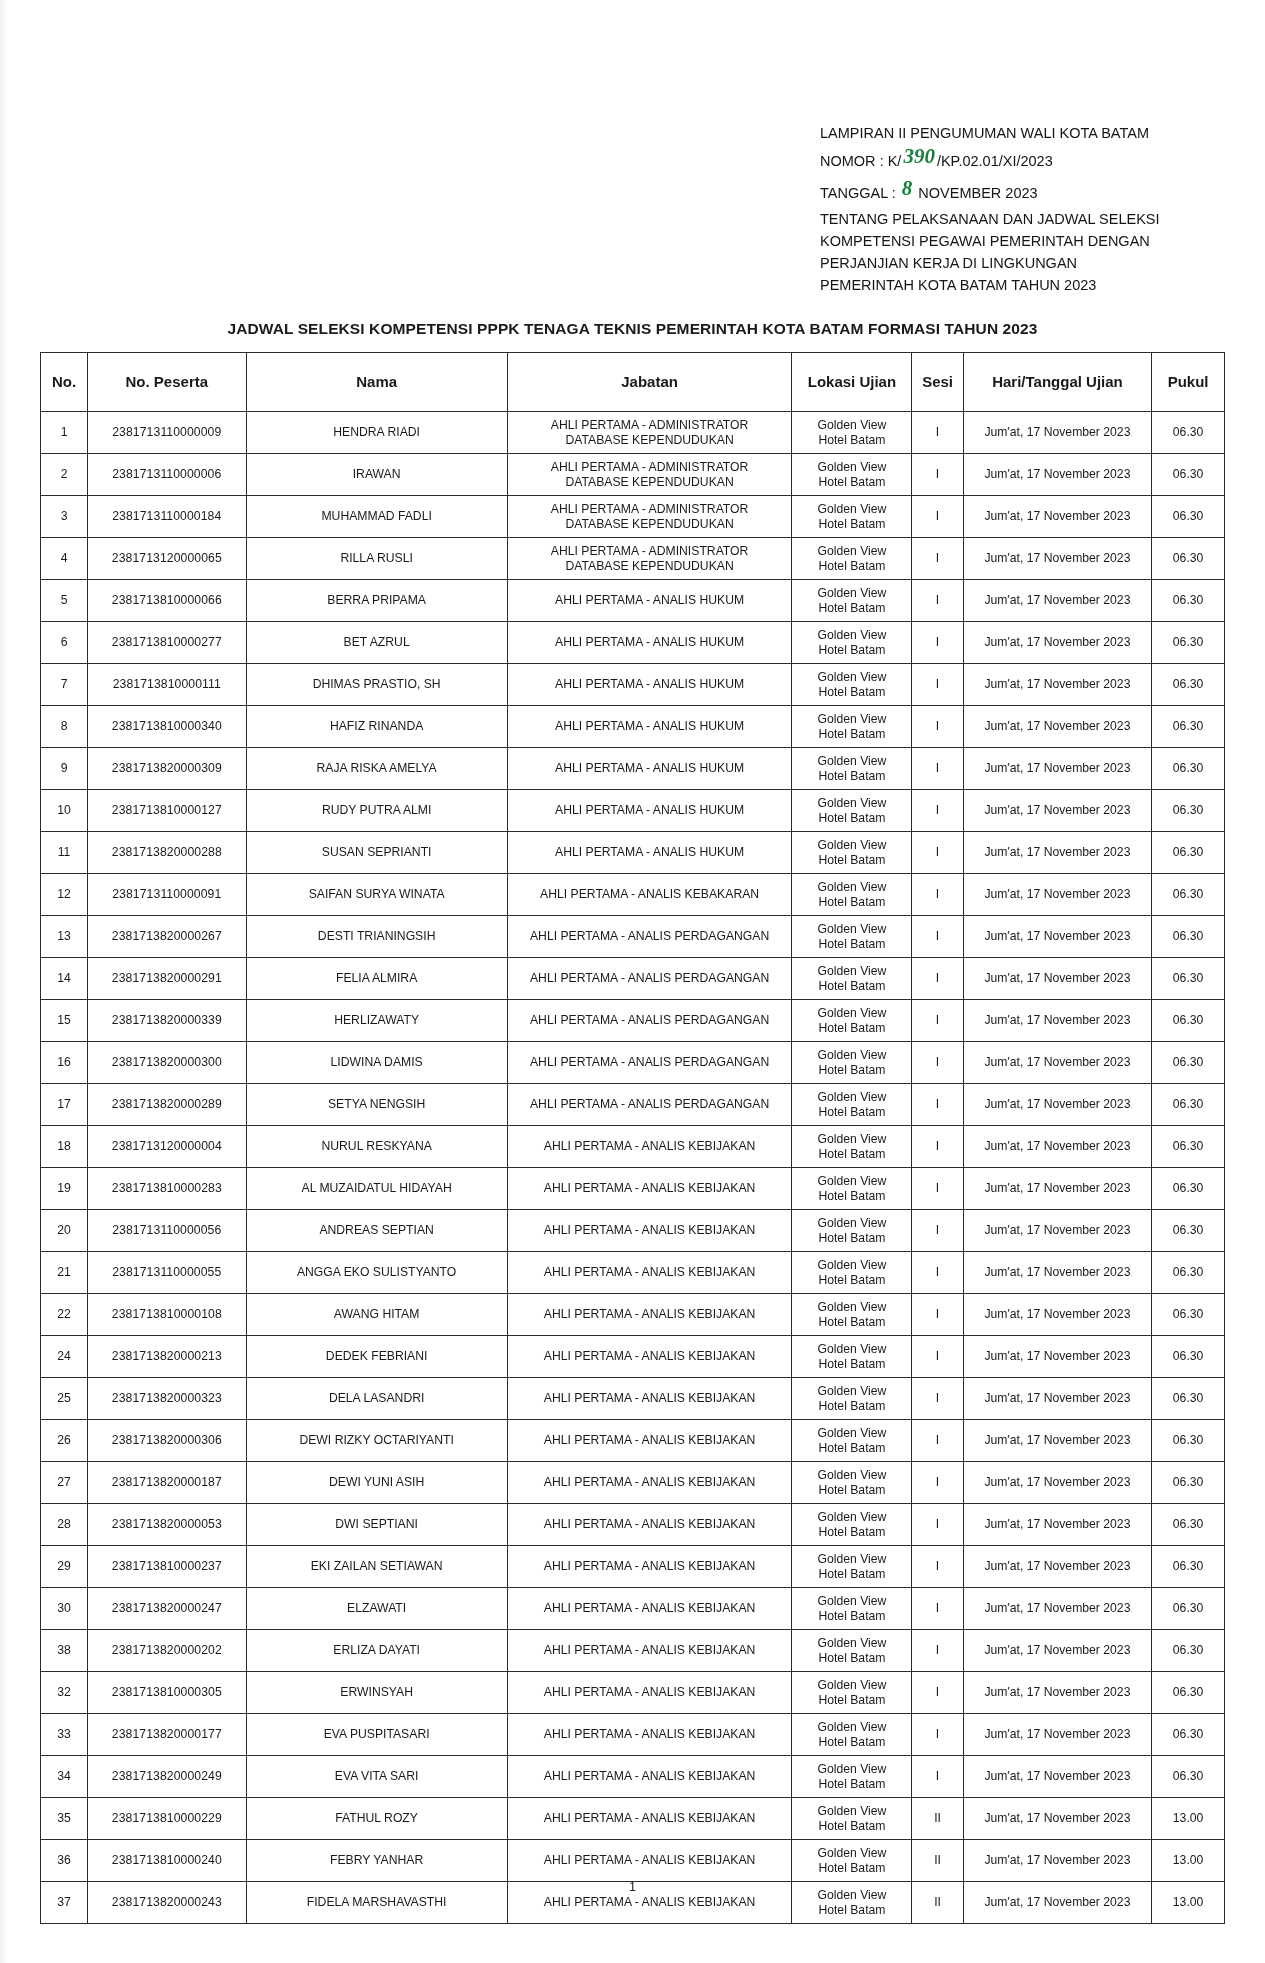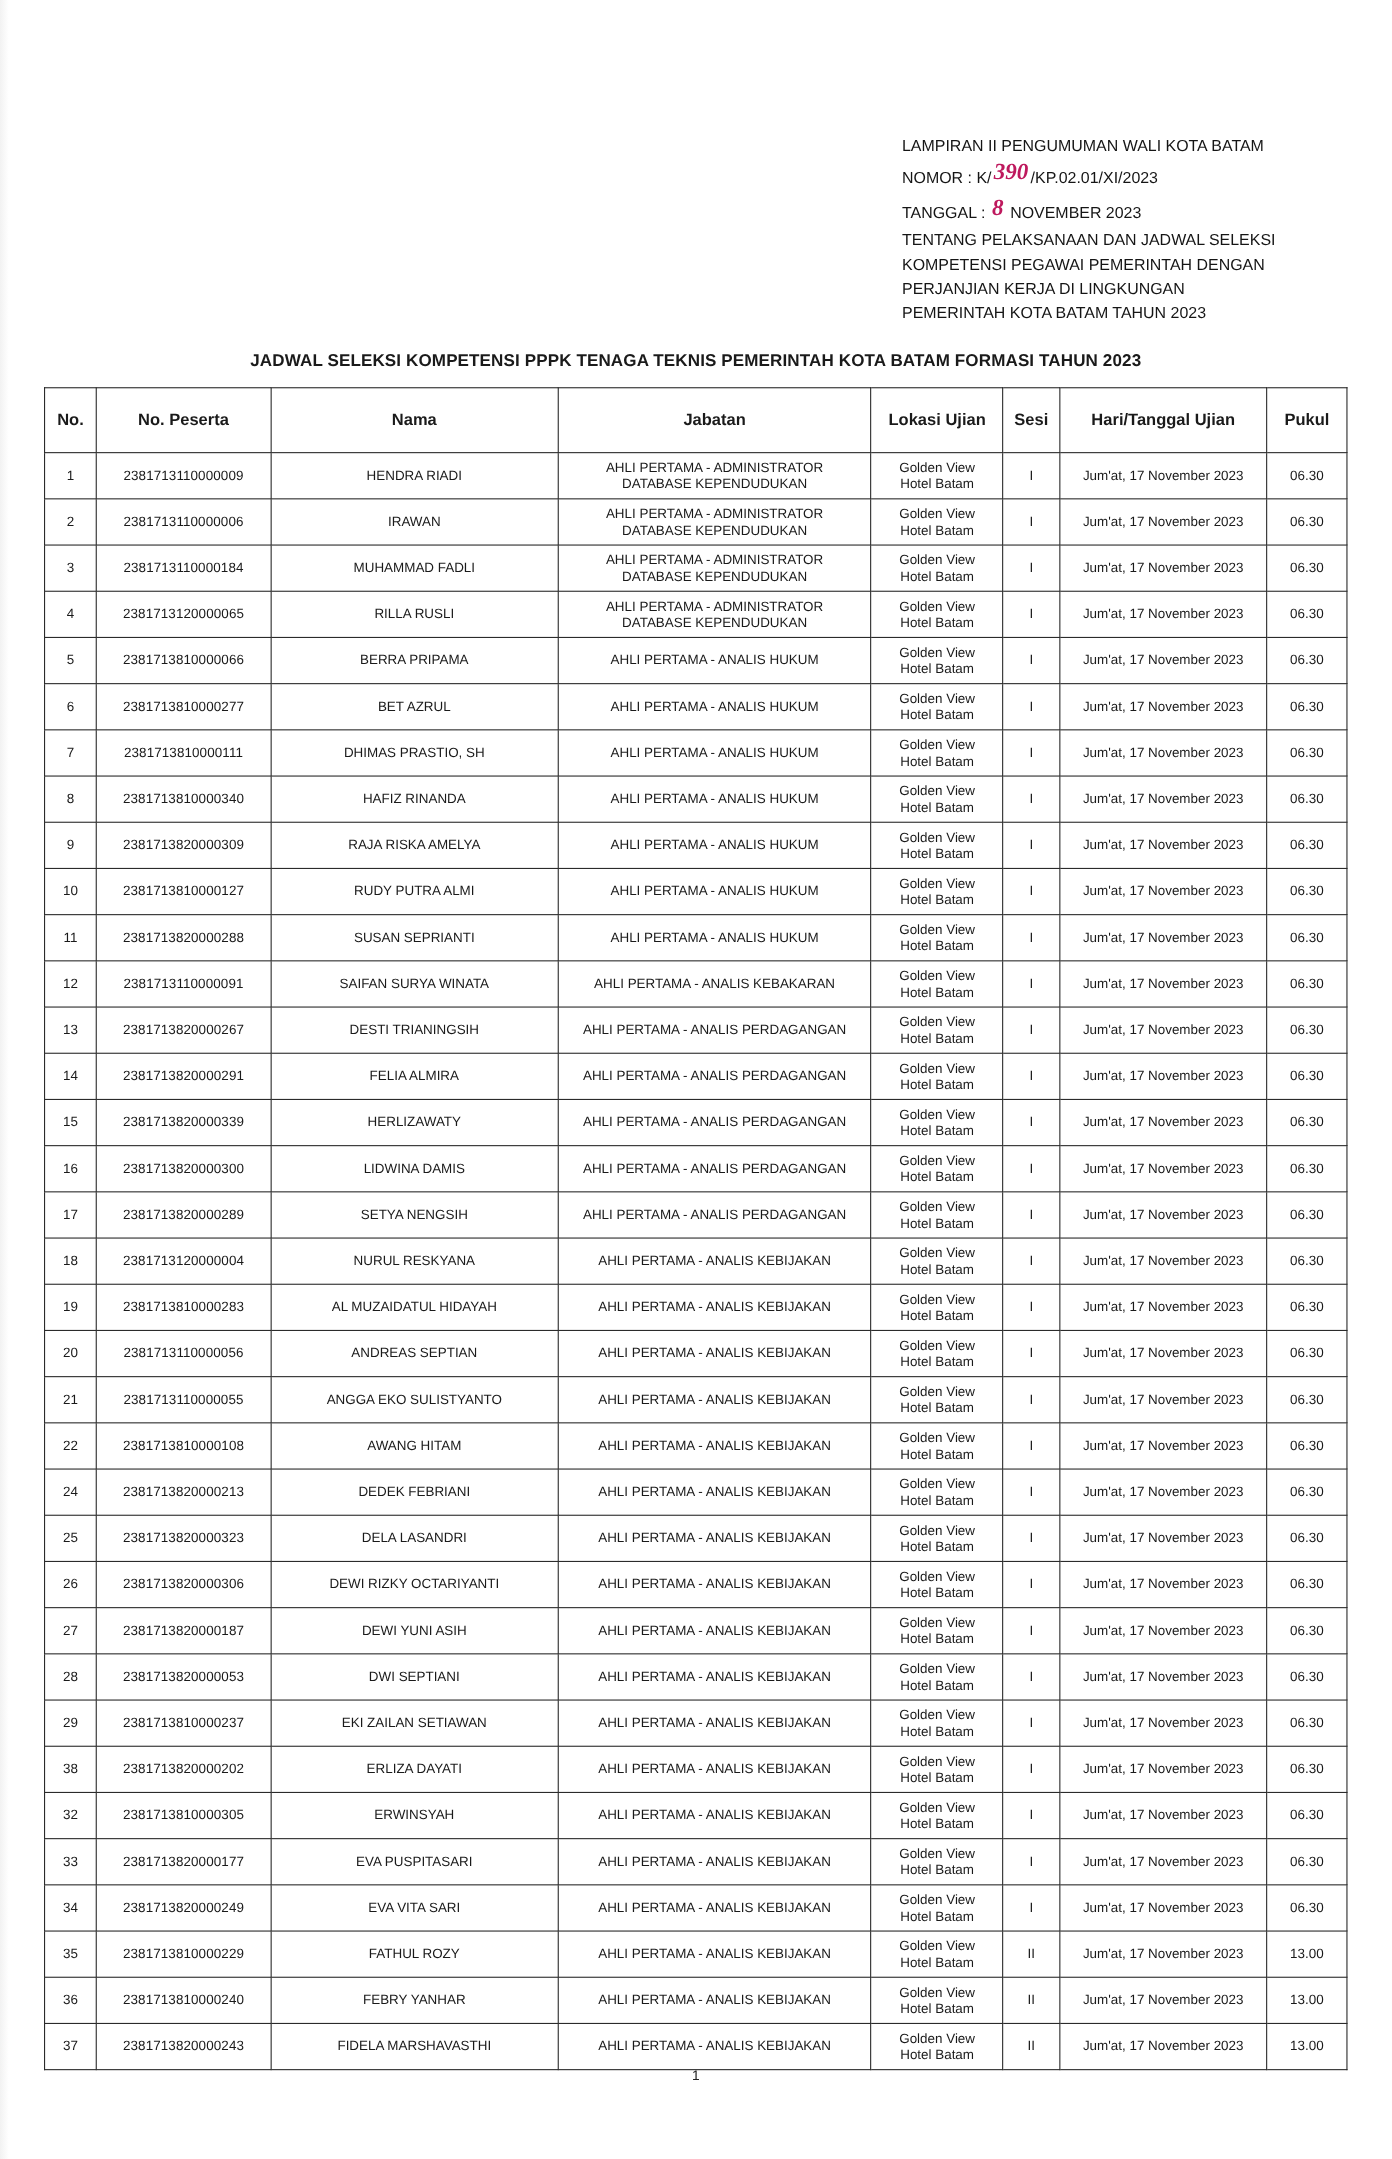--- a/index.html
+++ b/index.html
@@ -30,21 +30,21 @@
     width: 400px;
     font-size: 14.5px;
     line-height: 1.52;
     color: #151515;
   }
   .doc-header .line {
     white-space: nowrap;
   }
   .hand {
     font-family: "Liberation Serif", serif;
-    color: #be185d;
+    color: #15803d;
     font-size: 21px;
     font-style: italic;
     font-weight: bold;
     position: relative;
     top: -3px;
     padding: 0 2px;
   }
   .doc-title {
     position: absolute;
     top: 320px;
@@ -591,20 +591,35 @@
             </td>
             <td class="lokasi">
               <span class="lok2">Golden View</span>
               <span class="lok2">Hotel Batam</span>
             </td>
             <td class="sesi">I</td>
             <td class="hari">Jum'at, 17 November 2023</td>
             <td class="pukul">06.30</td>
           </tr>
           <tr>
+            <td class="no">30</td>
+            <td class="peserta">2381713820000247</td>
+            <td class="nama">ELZAWATI</td>
+            <td class="jabatan">
+              <span class="jab2">AHLI PERTAMA - ANALIS KEBIJAKAN</span>
+            </td>
+            <td class="lokasi">
+              <span class="lok2">Golden View</span>
+              <span class="lok2">Hotel Batam</span>
+            </td>
+            <td class="sesi">I</td>
+            <td class="hari">Jum'at, 17 November 2023</td>
+            <td class="pukul">06.30</td>
+          </tr>
+          <tr>
             <td class="no">38</td>
             <td class="peserta">2381713820000202</td>
             <td class="nama">ERLIZA DAYATI</td>
             <td class="jabatan">
               <span class="jab2">AHLI PERTAMA - ANALIS KEBIJAKAN</span>
             </td>
             <td class="lokasi">
               <span class="lok2">Golden View</span>
               <span class="lok2">Hotel Batam</span>
             </td>

